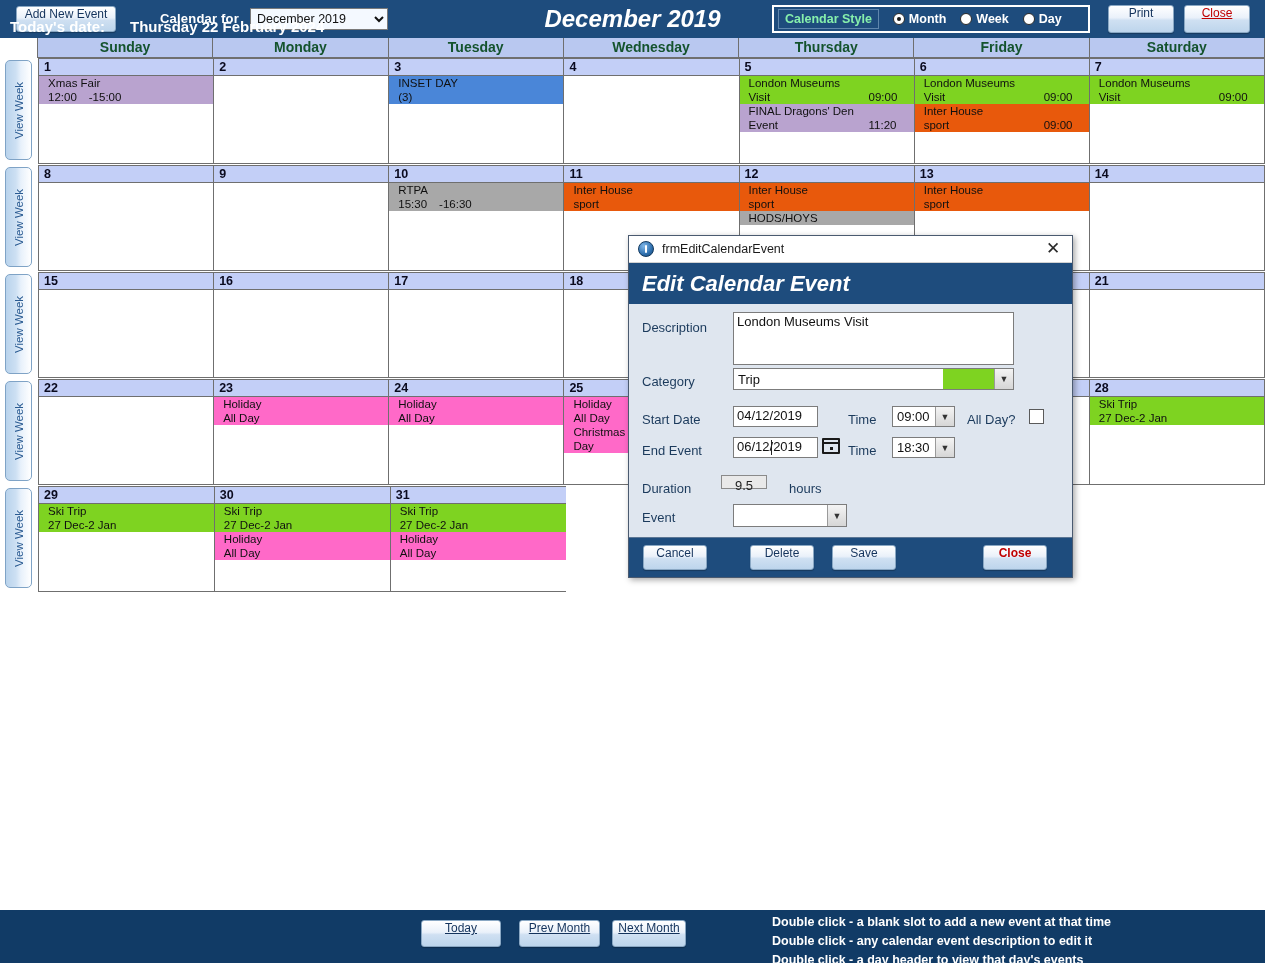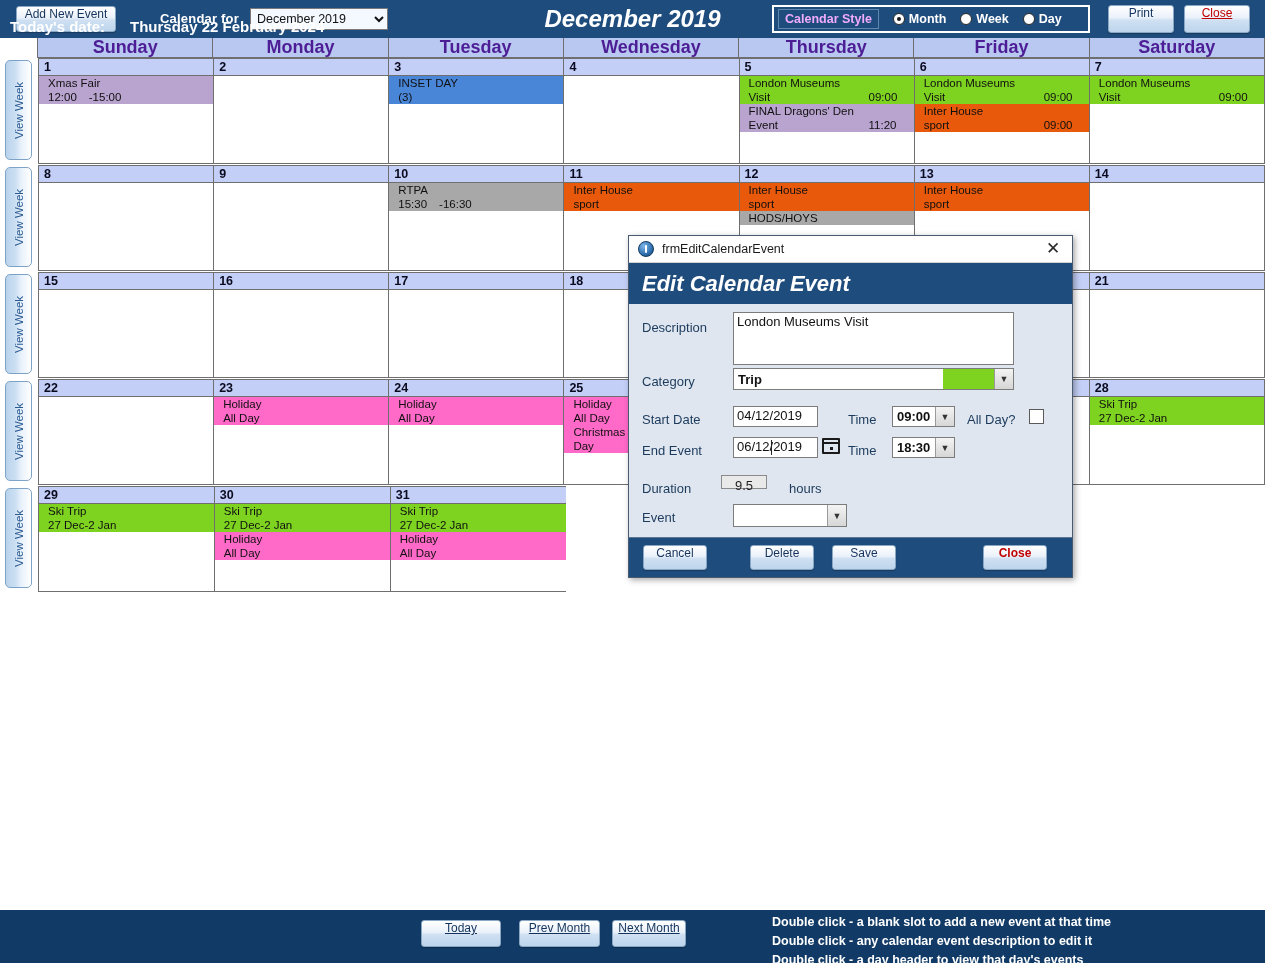--- a/index.html
+++ b/index.html
@@ -64,21 +64,21 @@
   #style-group {
     position: absolute; left: 772px; top: 5px;
     width: 318px; height: 28px;
     border: 2px solid #ffffff;
     display: flex; align-items: center;
   }
   #style-label {
     margin-left: 4px;
     padding: 2px 6px;
     border: 1px solid #5f86ad;
-    color: #f0abfc;
+    color: #86efac;
     font-size: 12.5px; font-weight: bold;
   }
   .radio-opt {
     display: flex; align-items: center; gap: 4px;
     margin-left: 14px;
     color: #ffffff; font-size: 12.5px; font-weight: bold;
     cursor: pointer;
   }
   .radio-dot {
     width: 12px; height: 12px; border-radius: 50%;
@@ -106,21 +106,21 @@
     width: 1265px; height: 20px;
     display: flex;
   }
   .dayhead-spacer { width: 38px; height: 20px; background: #ffffff; border-right: 1px solid #6f6f6f;}
   .dayhead {
     flex: 1 1 0;
     background: #b9c8f0;
     border-right: 1px solid #6f6f6f;
     border-bottom: 1px solid #6f6f6f;
     text-align: center;
-    font-size: 18px; font-weight: bold; color: #4c1d95;
+    font-size: 14px; font-weight: bold; color: #14532d;
     line-height: 19px;
   }
 
   
   #grid { position: absolute; left: 0; top: 58px; width: 1265px; }
   .weekrow {
     position: relative;
     display: flex;
     height: 106px;
     margin-bottom: 1px;
@@ -233,21 +233,21 @@
     font-size: 13px; color: #111;
     padding: 1px 3px;
   }
   .combo {
     position: absolute;
     background: #ffffff;
     border: 1px solid #7c7c7c;
     font-size: 13px; color: #111;
     display: flex; align-items: center;
   }
-  .combo .val { padding-left: 4px; flex: 1 1 auto; font-weight: bold; }
+  .combo .val { padding-left: 4px; flex: 1 1 auto; }
   .combo .swatch { height: 100%; }
   .combo .arrow {
     width: 19px; height: 100%;
     background: linear-gradient(to bottom,#f4f4f4,#d6d6d6);
     border-left: 1px solid #9a9a9a;
     display: flex; align-items: center; justify-content: center;
     font-size: 9px; color: #333;
   }
   .readonly {
     position: absolute;

